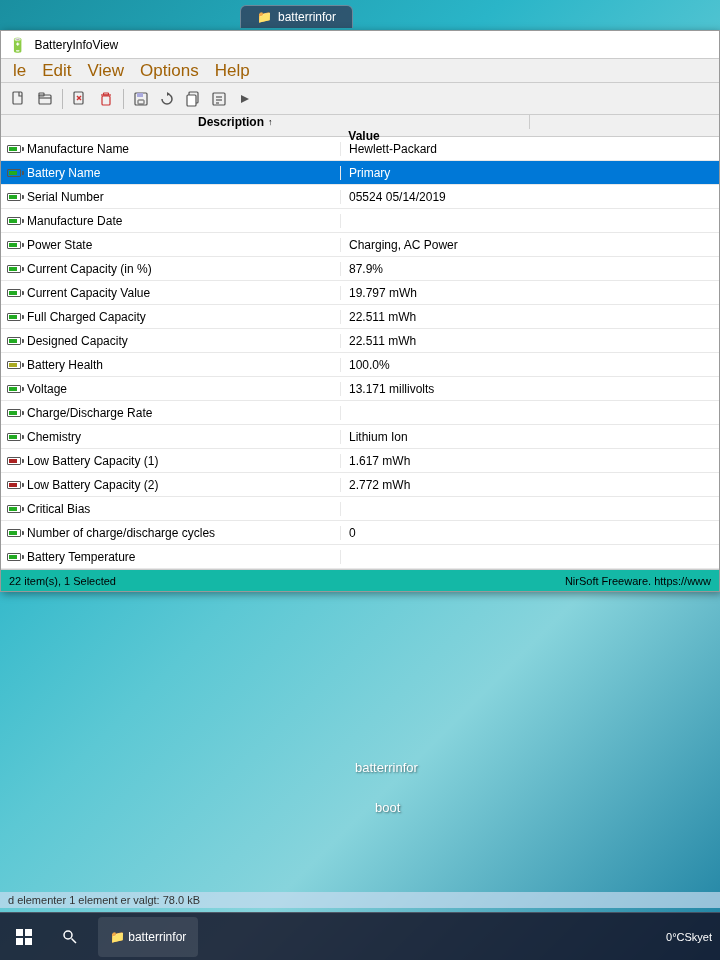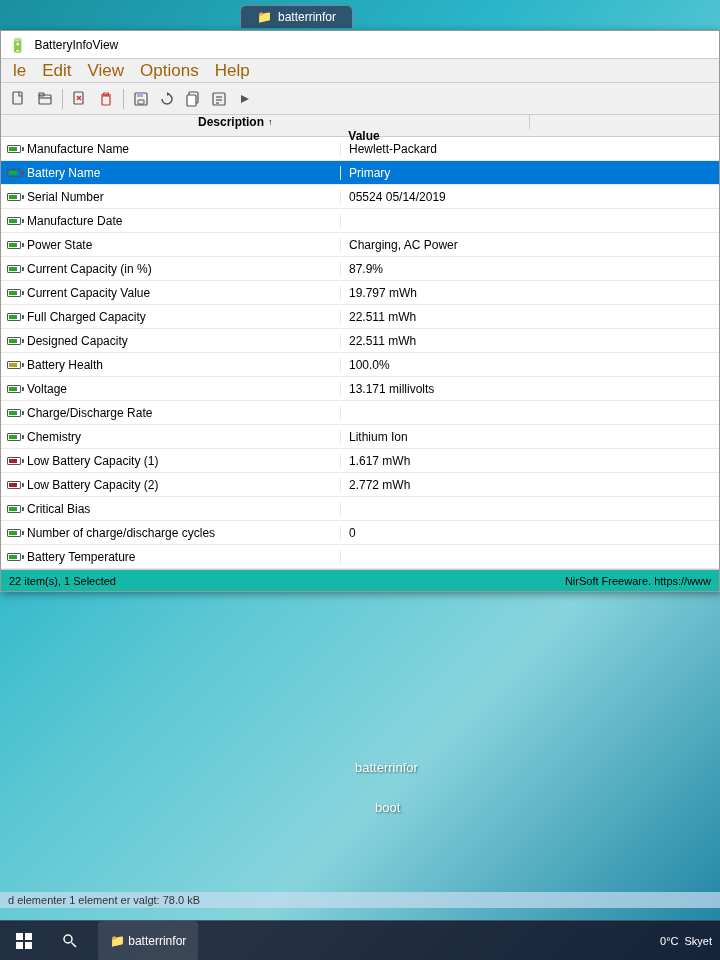--- a/index.html
+++ b/index.html
@@ -20,21 +20,21 @@
       background: linear-gradient(135deg, #1a8fa0 0%, #2ab5c8 30%, #5cc8d4 50%, #87d4dc 70%, #1a7fa0 100%);
       position: relative;
     }
 
     
     .taskbar {
       position: absolute;
       bottom: 0;
       left: 0;
       width: 100%;
-      height: 40px;
+      height: 48px;
       background: rgba(20, 20, 40, 0.85);
       display: flex;
       align-items: center;
       z-index: 100;
       border-top: 1px solid rgba(255,255,255,0.2);
     }
 
     .taskbar-start {
       width: 48px;
       height: 48px;
@@ -73,21 +73,20 @@
       font-size: 12px;
       background: rgba(255,255,255,0.1);
       border-radius: 4px;
       white-space: nowrap;
     }
 
     .taskbar-tray {
       display: flex;
       align-items: center;
       padding-right: 8px;
-      gap: 6px;
       color: white;
       font-size: 11px;
     }
 
     
     .folder-taskbar-icon {
       position: absolute;
       top: 5px;
       left: 240px;
       background: rgba(50,50,80,0.7);

